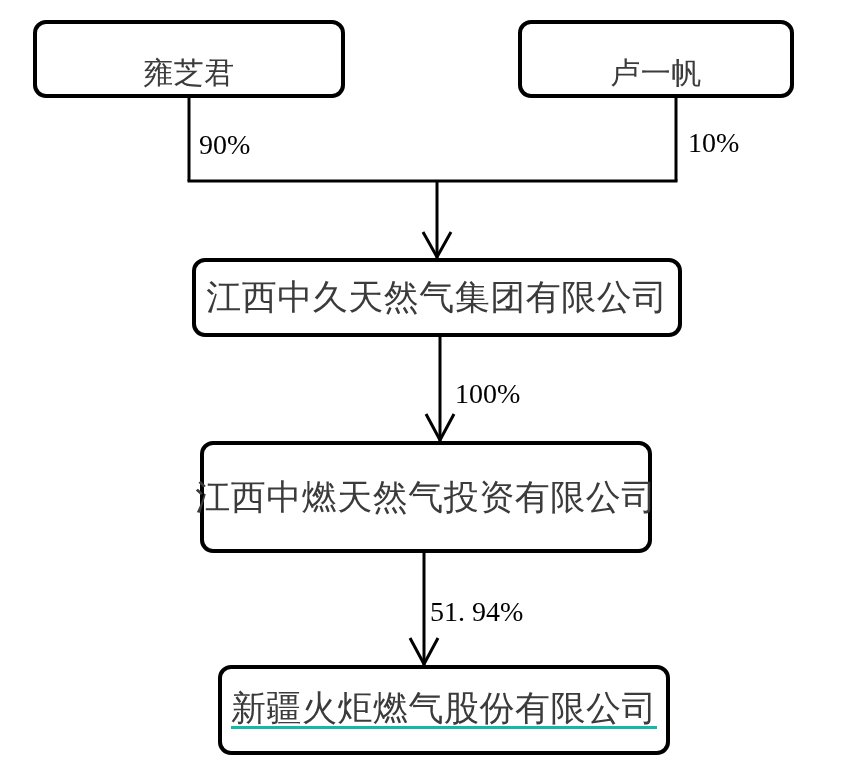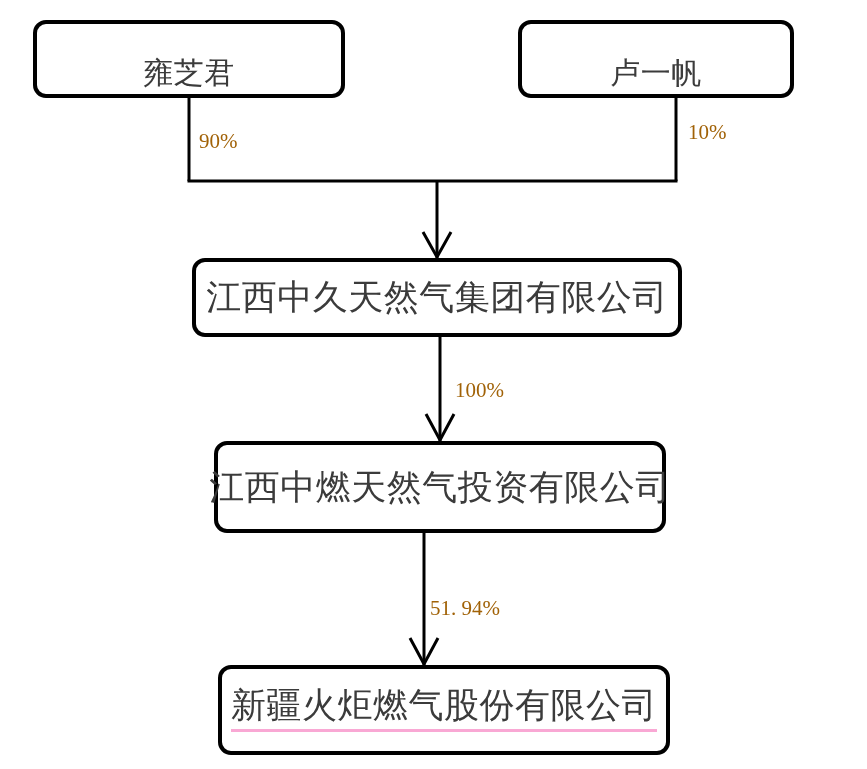--- a/index.html
+++ b/index.html
@@ -38,51 +38,51 @@
     letter-spacing: 0.5px;
   }
   .person-label {
     font-size: 30px;
     margin-top: 28px;
   }
   .company-label {
     font-size: 35px;
   }
   .link-label {
-    border-bottom: 3px solid #f9a8d4;
-    padding-bottom: 6px;
+    border-bottom: 3px solid #14b8a6;
+    padding-bottom: 0;
   }
   
   #node-yongzhijun  { left: 33px;  top: 20px;  width: 312px; height: 78px; }
   #node-luyifan     { left: 518px; top: 20px;  width: 276px; height: 78px; }
   #node-zhongjiu    { left: 192px; top: 258px; width: 490px; height: 79px; }
-  #node-zhongran    { left: 214px; top: 441px; width: 452px; height: 92px; }
+  #node-zhongran    { left: 200px; top: 441px; width: 452px; height: 112px; }
   #node-huoju       { left: 218px; top: 665px; width: 452px; height: 90px; }
 
   
   #connector-layer {
     position: absolute;
     left: 0;
     top: 0;
     width: 867px;
     height: 769px;
     z-index: 1;
   }
   
   .edge-label {
     position: absolute;
-    color: #a16207;
+    color: #000000;
     font-family: "Liberation Serif", "DejaVu Serif", serif;
-    font-size: 21px;
+    font-size: 28px;
     line-height: 1;
     white-space: nowrap;
     z-index: 4;
   }
   #edge-label-90   { left: 199px; top: 131px; }
-  #edge-label-10   { left: 688px; top: 122px; }
+  #edge-label-10   { left: 688px; top: 129px; }
   #edge-label-100  { left: 455px; top: 380px; }
   #edge-label-2894 { left: 430px; top: 598px; }
 </style>
 </head>
 <body>
 
 <div id="diagram-root">
 
   <svg id="connector-layer" viewBox="0 0 867 769" width="867" height="769" xmlns="http://www.w3.org/2000/svg">
 

